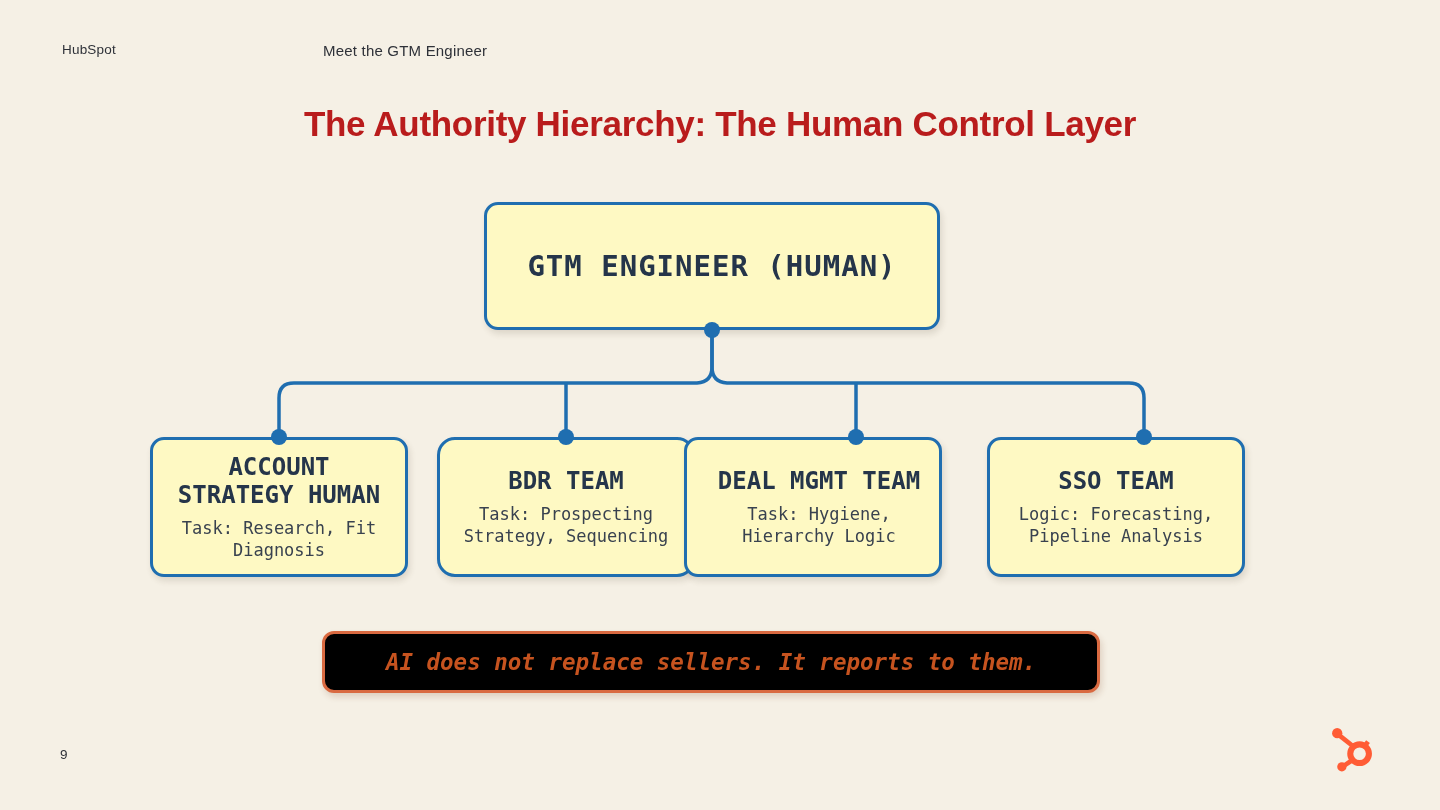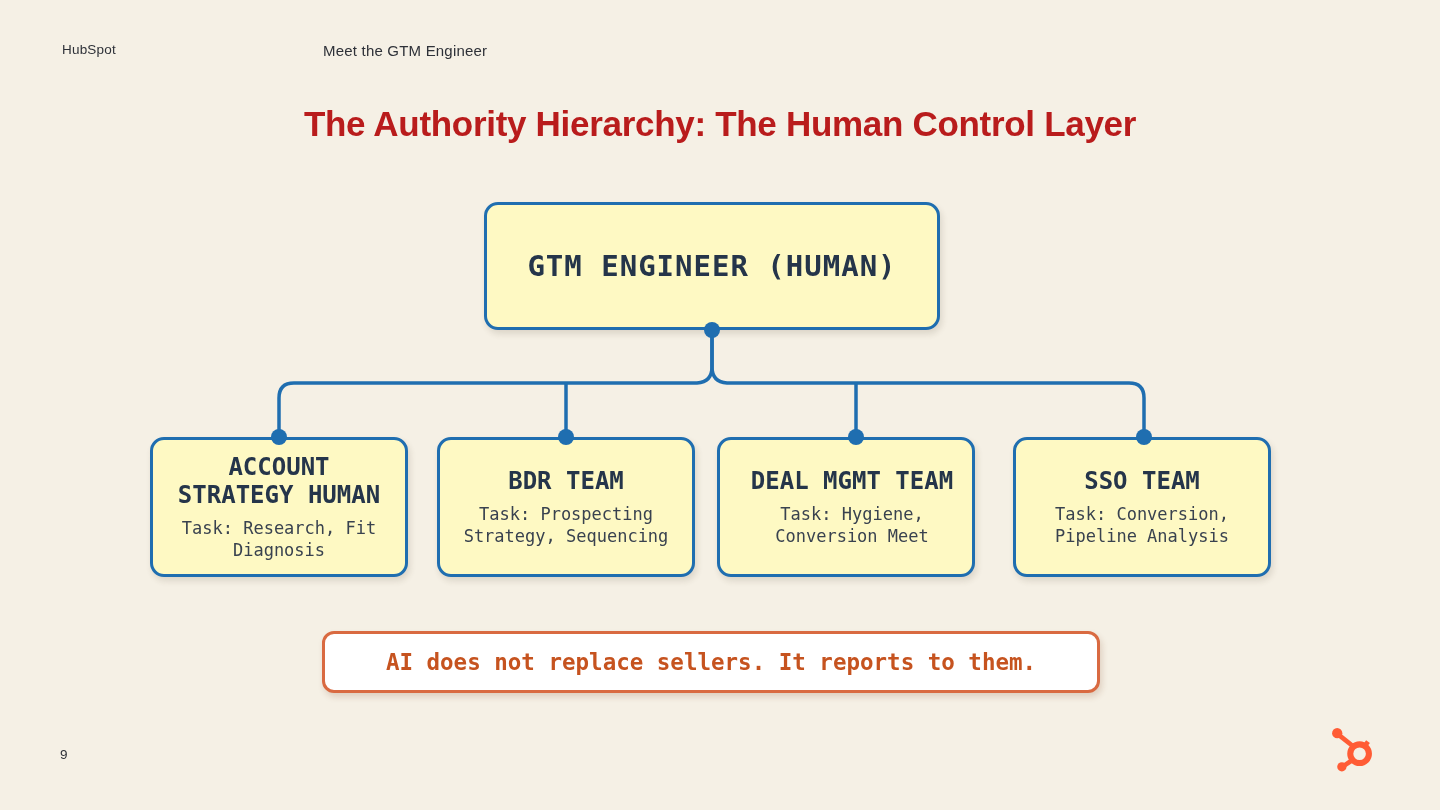--- a/index.html
+++ b/index.html
@@ -61,38 +61,39 @@
     font-family: "DejaVu Sans Mono", monospace;
     font-size: 24px; font-weight: 700; line-height: 1.18;
     color: #25354A;
   }
   .node-team .node-subtitle {
     font-family: "DejaVu Sans Mono", monospace;
     font-size: 17px; line-height: 1.3;
     color: #39424F;
   }
   .team-1 { left: 150px; }
-  .team-2 { left: 437px; }
-  .team-3 { left: 717px; padding-left: 28px; }
-  .team-4 { left: 1013px; }
+  .team-2 { left: 437px; border-radius: 18px; }
+  .team-3 { left: 684px; padding-left: 28px; }
+  .team-4 { left: 987px; }
 
   
   .connectors {
     position: absolute; left: 0; top: 0; width: 1440px; height: 810px;
     pointer-events: none;
   }
 
   
   .callout {
     position: absolute; left: 322px; top: 631px; width: 778px; height: 62px;
-    background: #ffffff;
+    background: #000000;
     border: 3px solid #D96A41;
     border-radius: 12px;
     display: flex; align-items: center; justify-content: center;
     box-shadow: 2px 4px 6px rgba(120, 60, 25, 0.18);
+    font-style: italic;
   }
   .callout-text {
     font-family: "DejaVu Sans Mono", monospace;
     font-size: 22.5px; font-weight: 700;
     color: #C6531F;
   }
 
   
   .page-number {
     position: absolute; left: 60px; top: 747px;
@@ -119,26 +120,26 @@
   <div class="node-subtitle">Task: Research, Fit Diagnosis</div>
 </div>
 
 <div class="node node-team team-2">
   <div class="node-title">BDR TEAM</div>
   <div class="node-subtitle">Task: Prospecting Strategy, Sequencing</div>
 </div>
 
 <div class="node node-team team-3">
   <div class="node-title">DEAL MGMT TEAM</div>
-  <div class="node-subtitle">Task: Hygiene, Conversion Meet</div>
+  <div class="node-subtitle">Task: Hygiene, Hierarchy Logic</div>
 </div>
 
 <div class="node node-team team-4">
   <div class="node-title">SSO TEAM</div>
-  <div class="node-subtitle">Task: Conversion, Pipeline Analysis</div>
+  <div class="node-subtitle">Logic: Forecasting, Pipeline Analysis</div>
 </div>
 
 <svg class="connectors" viewBox="0 0 1440 810" xmlns="http://www.w3.org/2000/svg">
   <g stroke="#1F6EB0" stroke-width="3.5" fill="none" stroke-linecap="round">
     <path d="M712 331 L712 367 Q712 382 697 383 L294 383 Q279 383 279 398 L279 432"></path>
     <path d="M712 331 L712 367 Q712 382 727 383 L1129 383 Q1144 383 1144 398 L1144 432"></path>
     <path d="M566 384 L566 432"></path>
     <path d="M856 384 L856 432"></path>
   </g>
   <g fill="#1F6EB0" stroke="none">

